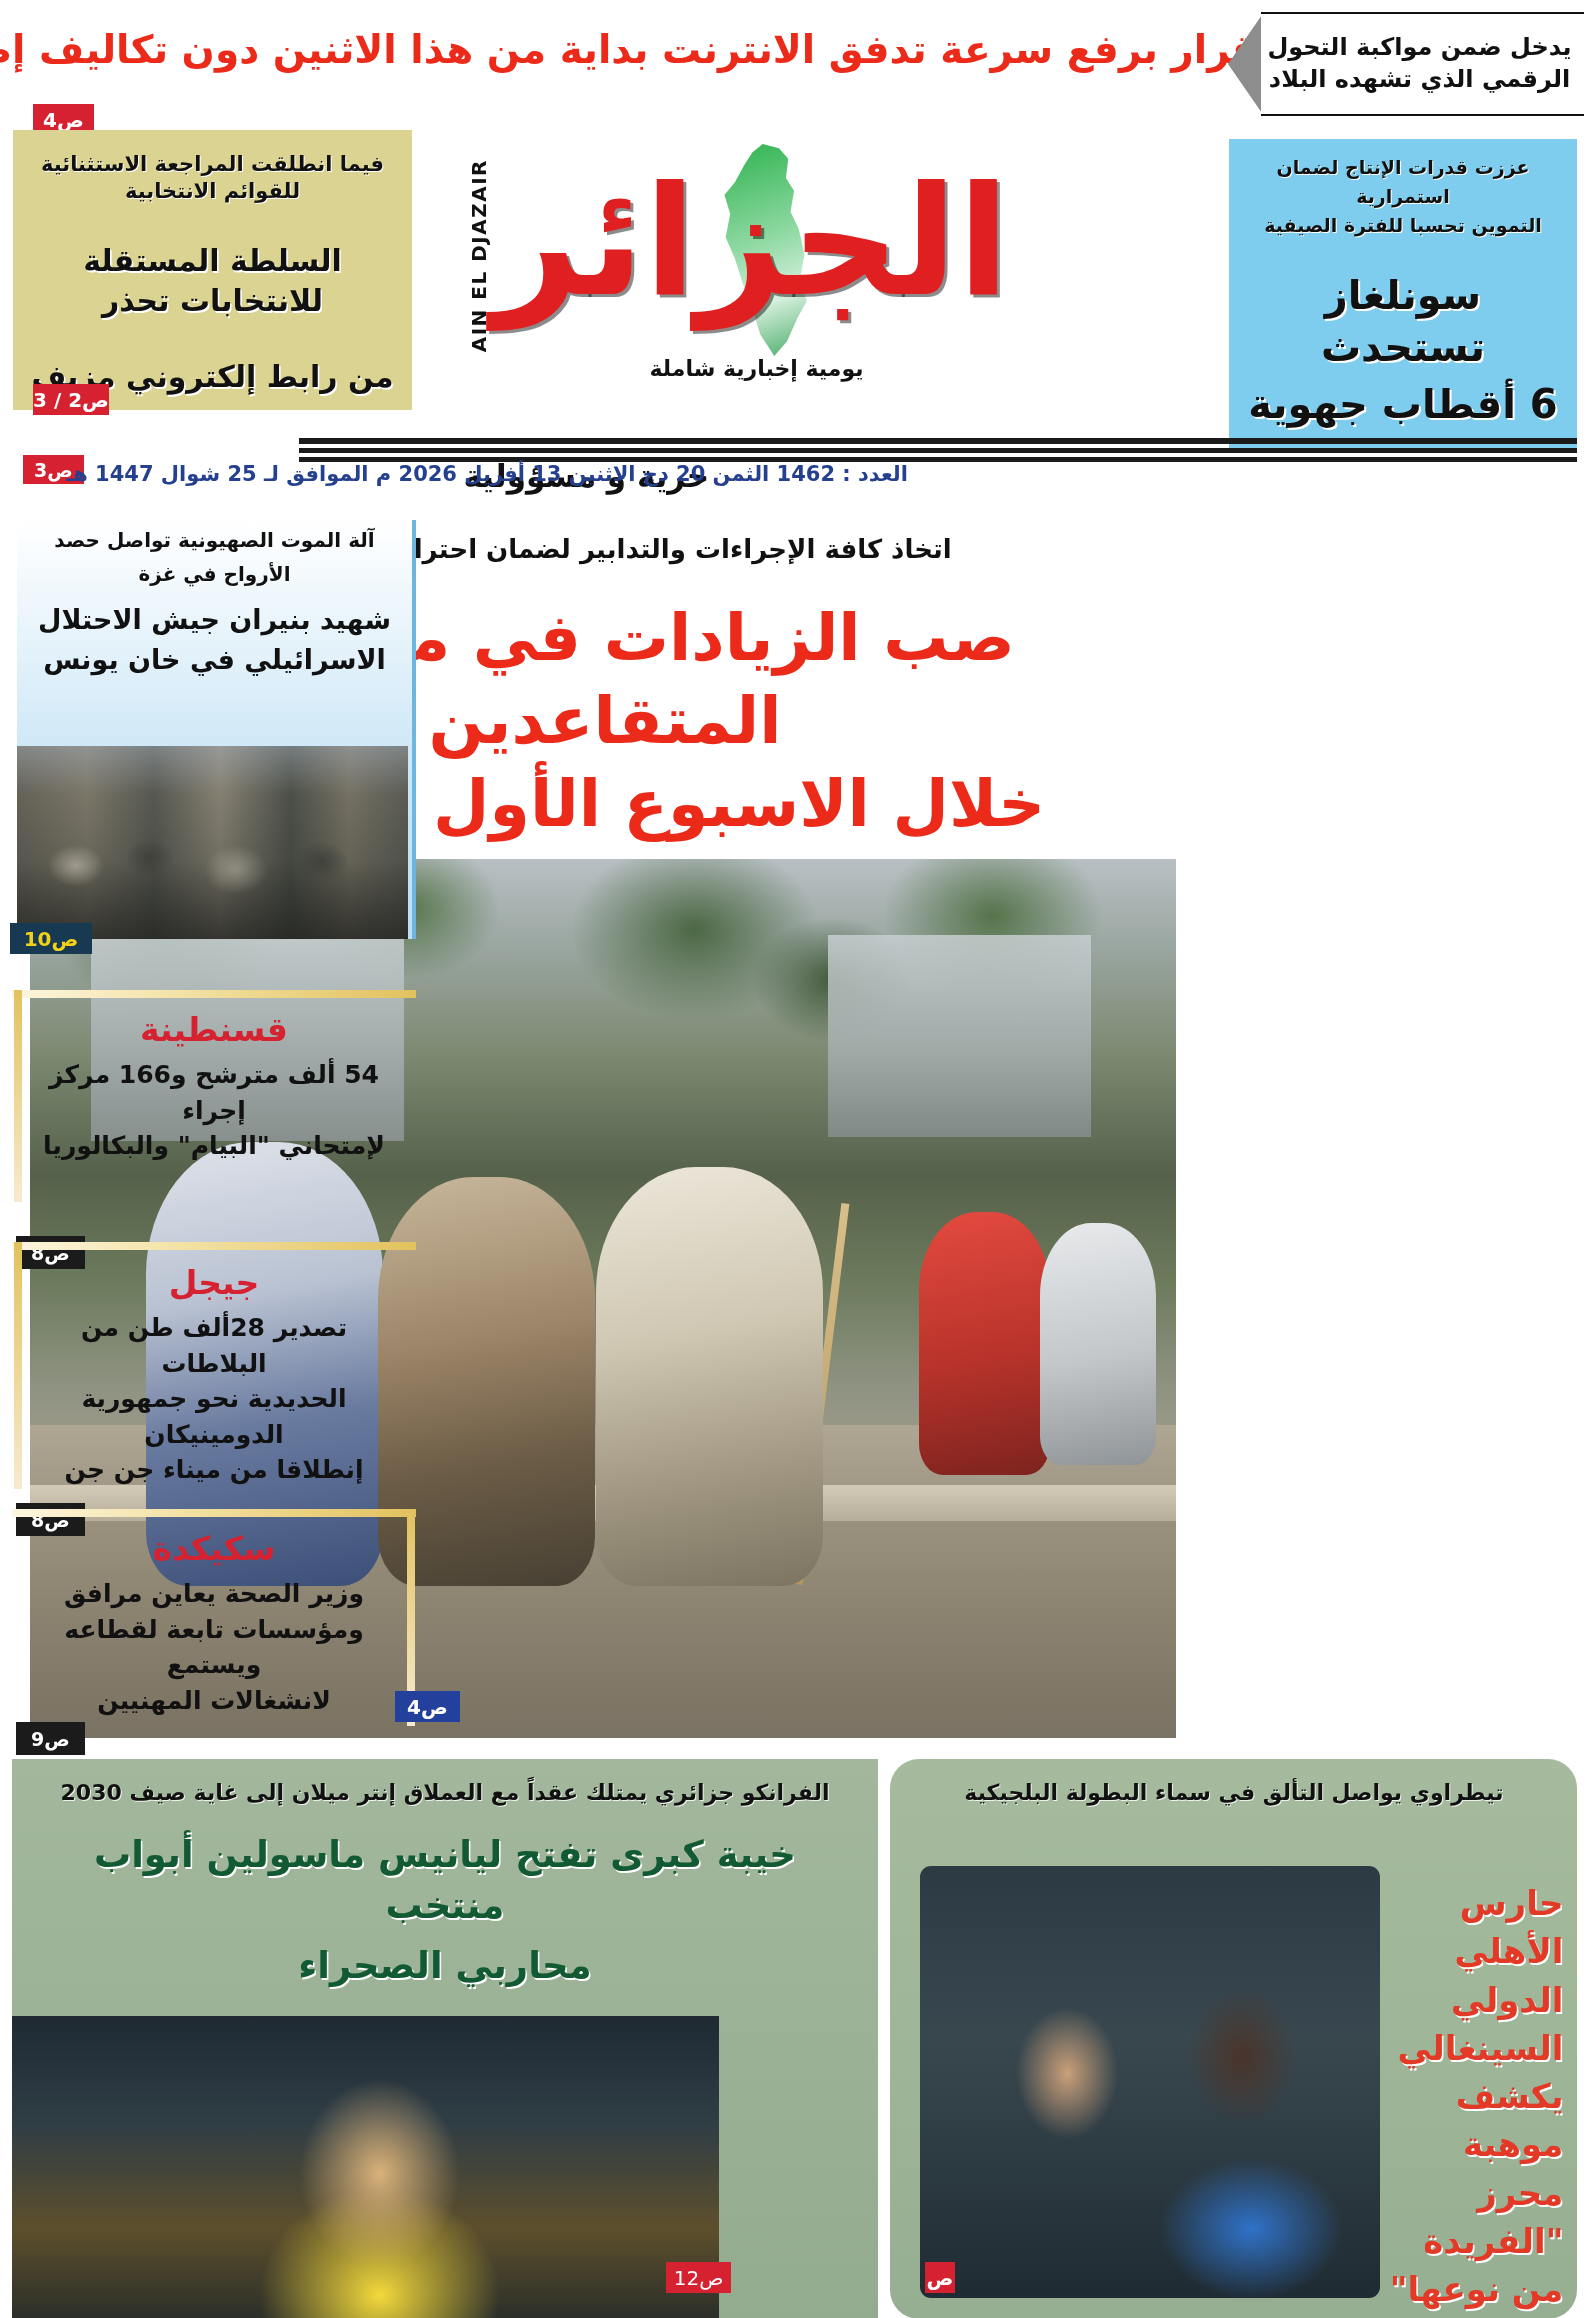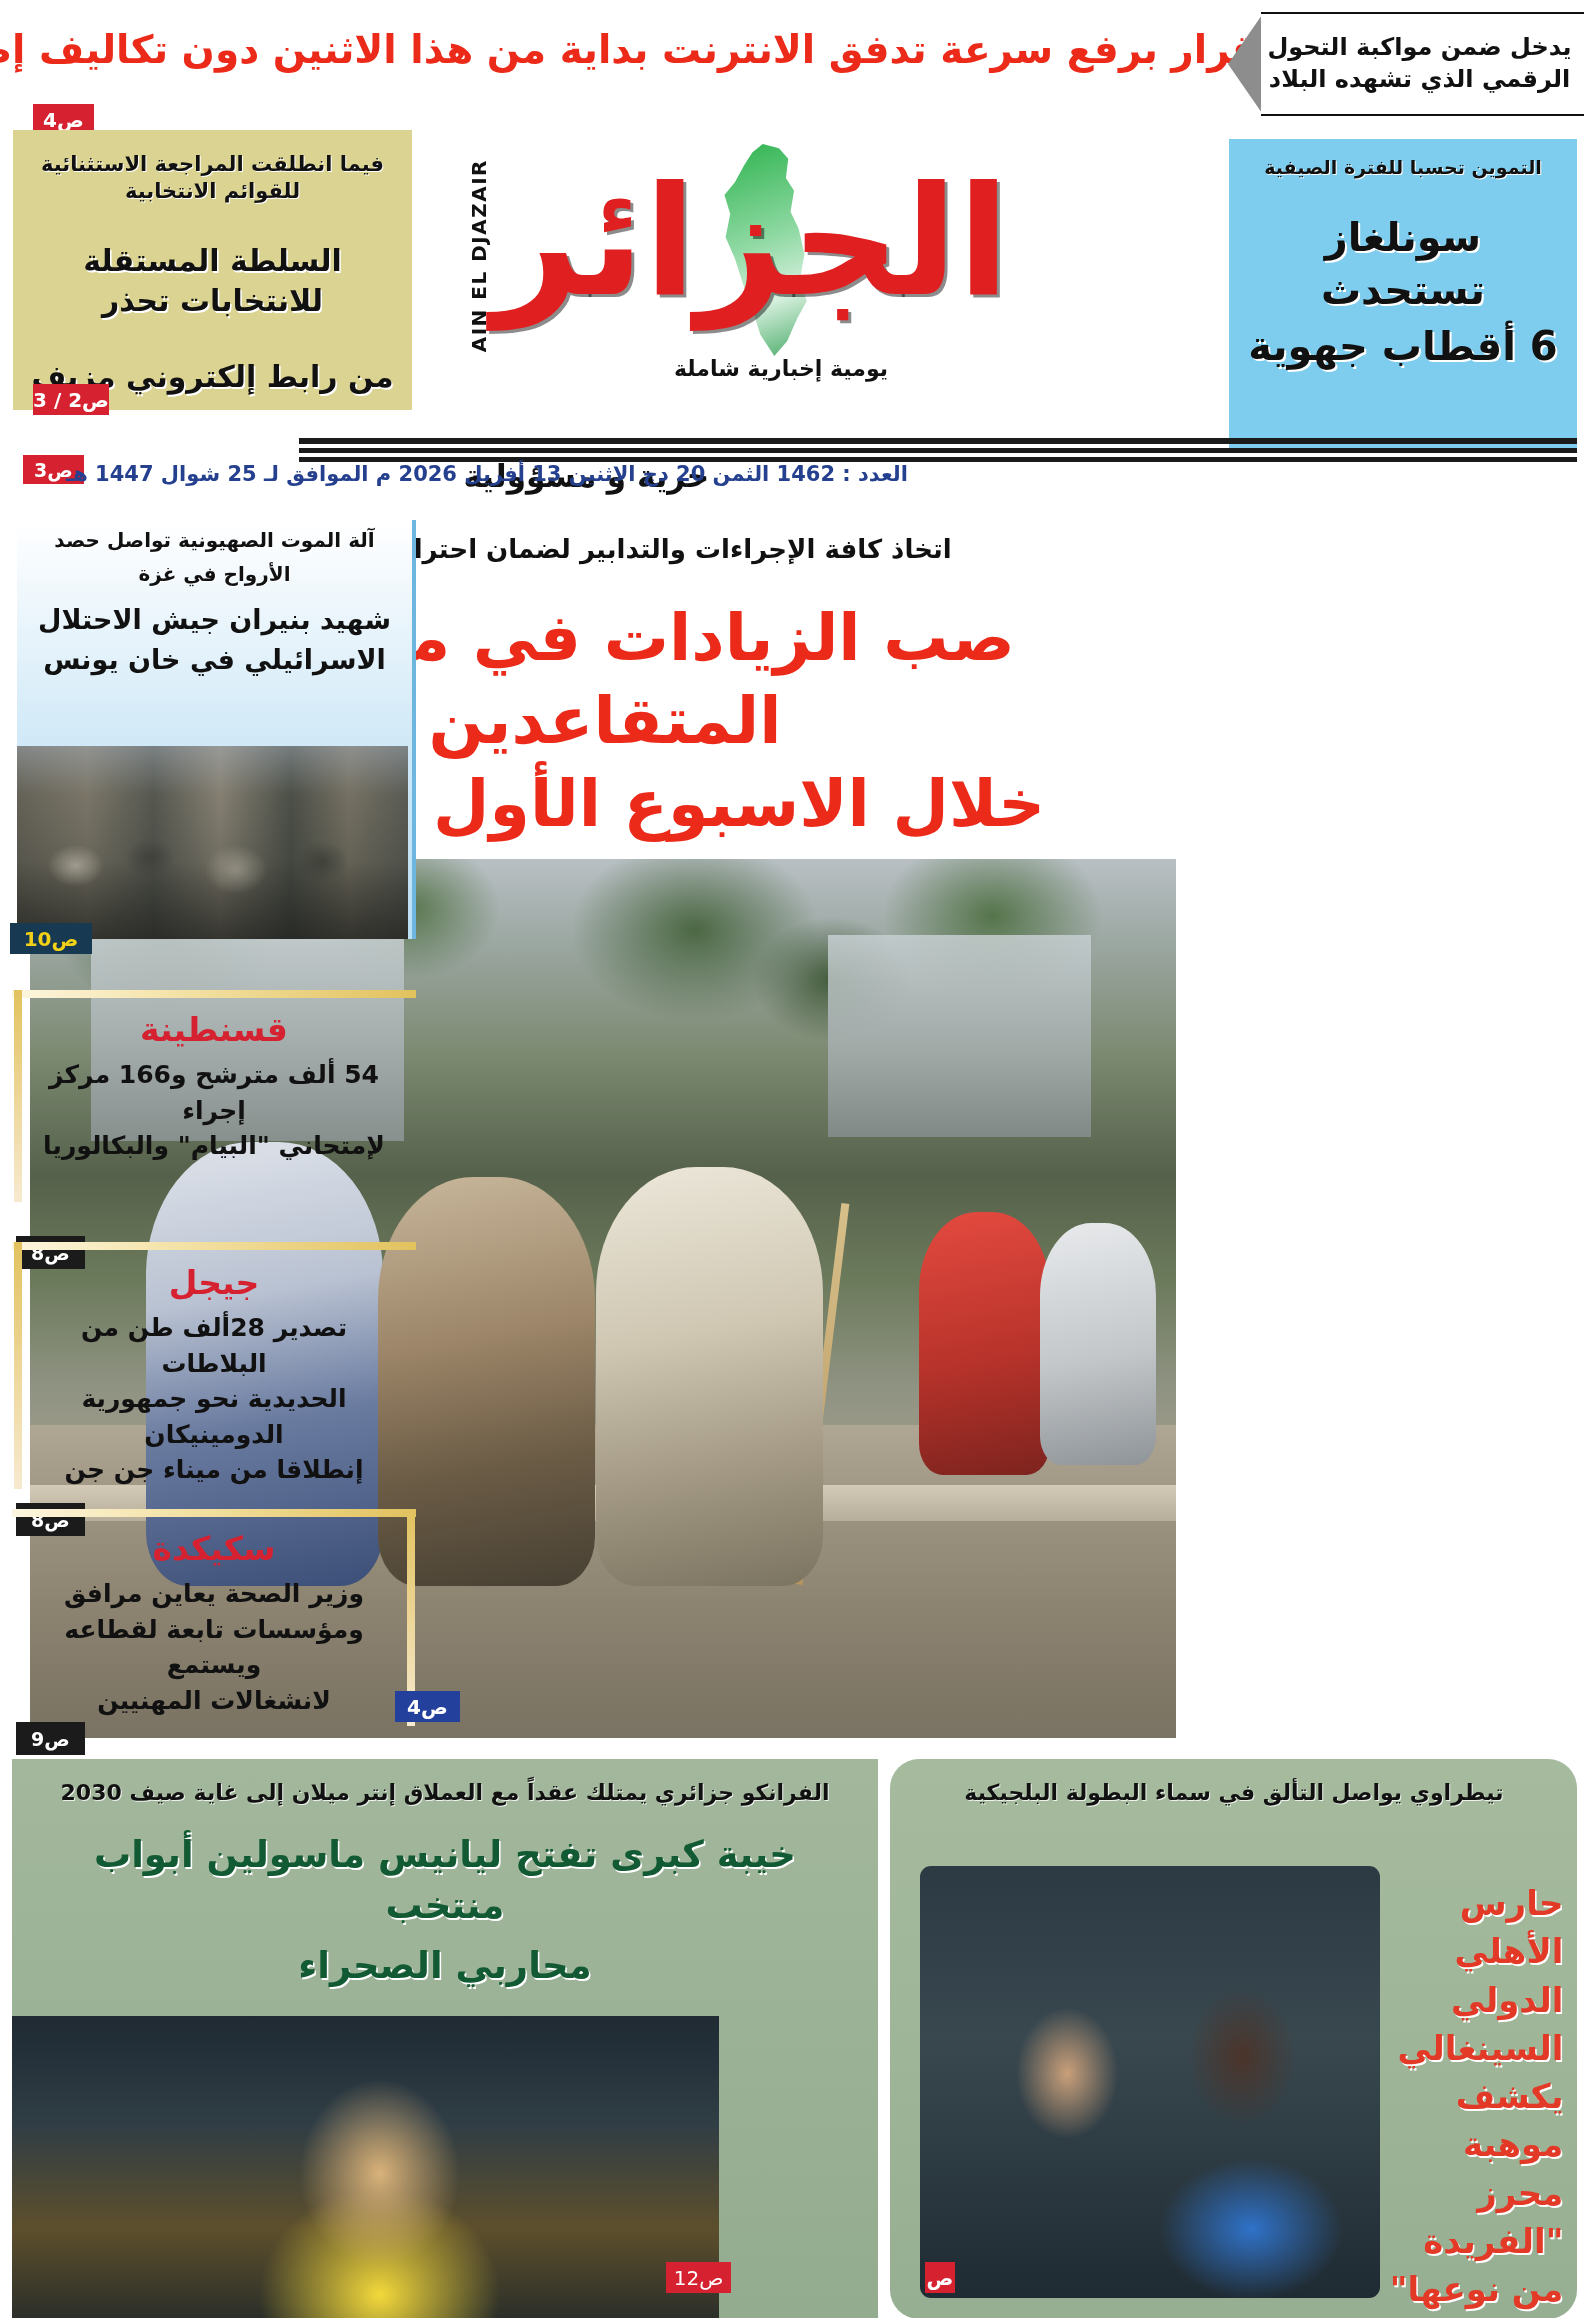--- a/index.html
+++ b/index.html
@@ -181,21 +181,21 @@
     letter-spacing: 1.5px;
     writing-mode: vertical-rl;
     transform: rotate(180deg);
     z-index: 4;
   }
   .logo-tagline {
     position: absolute;
     top: 227px;
     right: 217px;
     width: 263px;
-    text-align: right;
+    text-align: center;
     color: #111;
     font-size: 22px;
     font-weight: bold;
     direction: rtl;
     letter-spacing: 1.5px;
     z-index: 4;
   }
 
   .blue-box {
     position: absolute;
@@ -615,20 +615,21 @@
   <div class="badge-red badge-s23">ص2 / 3</div>
 
   <div class="logo-wrap">
     <div class="logo-map"></div>
     <div class="logo-arabic">الجزائر</div>
     <div class="logo-vertical-en">AIN EL DJAZAIR</div>
     <div class="logo-tagline">يومية إخبارية شاملة</div>
   </div>
 
   <div class="blue-box">
+    <div class="blue-kicker">عززت قدرات الإنتاج لضمان استمرارية</div>
     <div class="blue-kicker">التموين تحسبا للفترة الصيفية</div>
     <div class="blue-head">سونلغاز تستحدث</div>
     <div class="blue-head" style="margin-top:4px">6 أقطاب جهوية</div>
   </div>
   <div class="badge-s3">ص3</div>
 
   <div class="rules">
     <div class="rule-thick"></div>
     <div class="rule-thin"></div>
     <div class="rule-thin2"></div>

